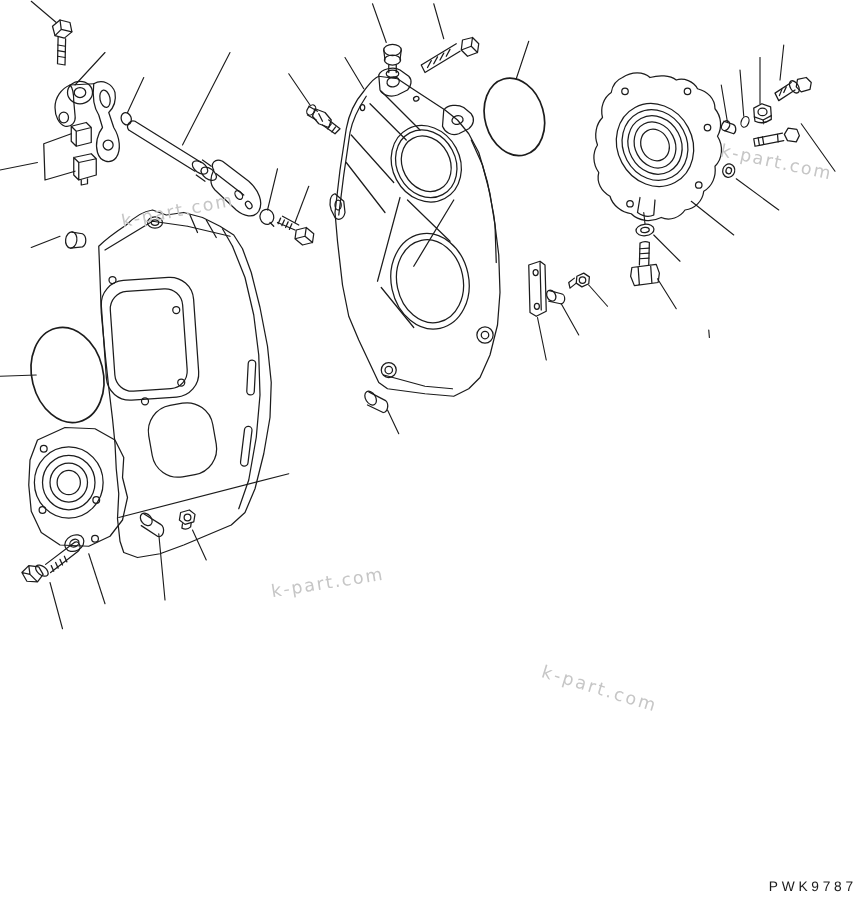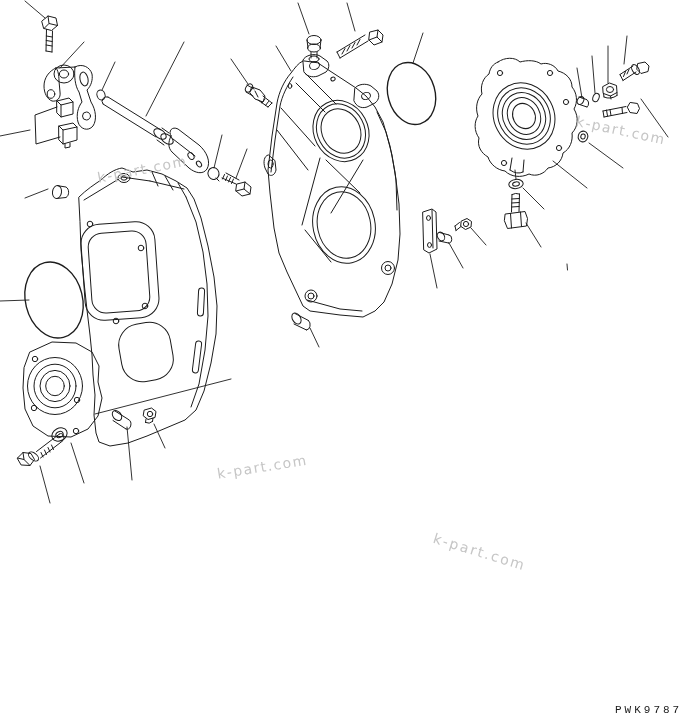--- a/index.html
+++ b/index.html
@@ -1,21 +1,21 @@
 <!DOCTYPE html>
 <html><head>
 <meta charset="utf-8">
 <style>
   html,body{margin:0;padding:0;background:#ffffff;}
   .stage{position:relative;width:685px;height:723px;background:#ffffff;overflow:hidden;
          font-family:"DejaVu Sans",sans-serif;}
   .stage svg{position:absolute;left:0;top:0;}
   .wm{position:absolute;font-size:14px;letter-spacing:1.5px;color:#c6c6c6;
       transform-origin:0 0;white-space:nowrap;user-select:none;}
-  .code{position:absolute;left:615px;top:704px;font-family:Liberation Mono, monospace;
+  .code{position:absolute;left:615px;top:704px;font-family:Liberation Sans, sans-serif;
         font-size:11px;letter-spacing:3px;color:#1a1a1a;white-space:nowrap;}
   .ln{stroke:#1c1c1c;stroke-width:.9;stroke-linecap:round;}
   g.part{stroke:#1c1c1c;stroke-width:1;fill:none;stroke-linejoin:round;stroke-linecap:round;}
   g.thick{stroke-width:1.35;}
 </style>
 </head>
 <body>
 
 <div class="stage">
 

